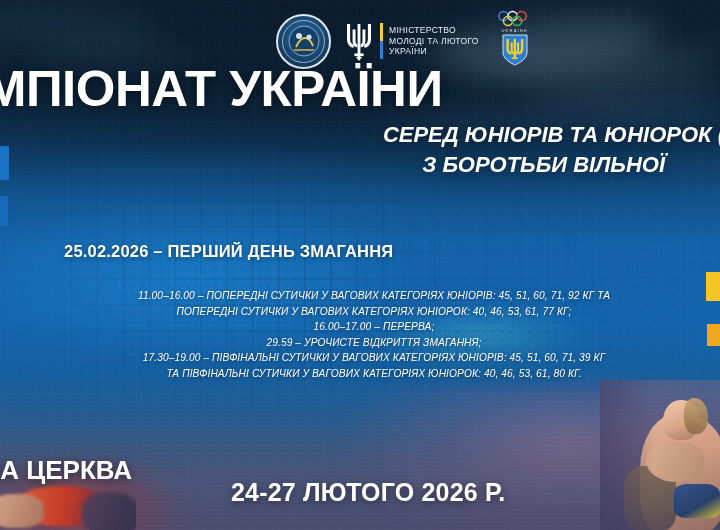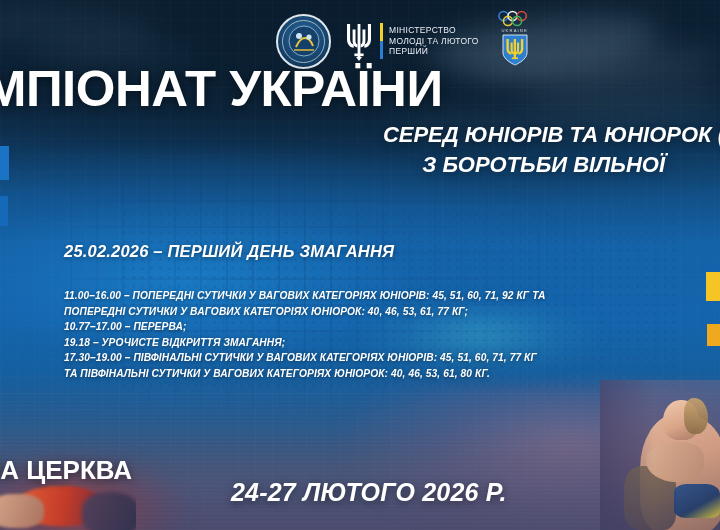--- a/index.html
+++ b/index.html
@@ -134,40 +134,41 @@
     position:absolute;right:-5px;top:120px;width:740px;
     text-align:right;
     font-size:22px;font-weight:bold;font-style:italic;color:#fff;
     line-height:30px;letter-spacing:0px;white-space:nowrap;
     text-shadow:0 2px 8px rgba(0,0,0,.40);
   }
   .subtitle .l2{display:block;padding-right:60px;}
 
   .day-head{
     position:absolute;left:64px;top:242px;
-    font-size:16.5px;font-weight:bold;font-style:italic;color:#fff;
+    font-size:16.5px;font-weight:bold;color:#fff;
     letter-spacing:.2px;white-space:nowrap;
     text-shadow:0 1px 5px rgba(0,0,0,.40);
   }
   .schedule{
     position:absolute;left:64px;top:288px;width:620px;
-    font-size:10.2px;font-weight:bold;font-style:italic;color:#fff;
+    font-size:10.2px;font-weight:normal;font-style:italic;color:#fff;
     line-height:15.6px;letter-spacing:.1px;
     text-shadow:0 1px 4px rgba(0,0,0,.45);
+    text-align:center;
   }
   .schedule div{white-space:nowrap;}
 
   .city{
     position:absolute;left:-18px;top:455px;
     font-size:26px;font-weight:bold;color:#fff;letter-spacing:0px;white-space:nowrap;
     text-shadow:0 2px 8px rgba(0,0,0,.5);
   }
   .dates{
     position:absolute;left:231px;top:478px;
-    font-size:25px;font-weight:bold;font-style:italic;color:#fff;letter-spacing:.2px;white-space:nowrap;
+    font-size:25px;font-weight:bold;color:#fff;letter-spacing:.2px;white-space:nowrap;
     text-shadow:0 2px 8px rgba(0,0,0,.5);
   }
 
   
   .wrestler{
     position:absolute;right:0;bottom:0;width:120px;height:150px;
     overflow:hidden;
   }
   .w-bg{position:absolute;inset:0;background:linear-gradient(180deg, rgba(150,105,125,0.35) 0%, rgba(70,62,92,0.55) 100%);}
   .w-body{
@@ -292,21 +293,21 @@
           <path d="M8.6 9.5 h2.9 v11.5 c0 2 0.8 3 1.9 3.2 v3.3 c-3.3 -0.4 -4.8 -2.8 -4.8 -6.2 Z"></path>
           <path d="M21.4 9.5 h-2.9 v11.5 c0 2 -0.8 3 -1.9 3.2 v3.3 c3.3 -0.4 4.8 -2.8 4.8 -6.2 Z"></path>
           <path d="M10.4 33.5 h9.2 v2.6 h-9.2 z"></path>
           <path d="M12 37 h6 l-3 4 z"></path>
         </g>
       </svg>
       <div class="min-bar"></div>
       <div class="min-text">
         <div>МІНІСТЕРСТВО</div>
         <div>МОЛОДІ ТА ЛЮТОГО</div>
-        <div>ПЕРШИЙ</div>
+        <div>УКРАЇНИ</div>
       </div>
     </div>
 
     <div class="logo-olympic">
       <svg class="rings" viewBox="0 0 60 28">
         <g fill="none" stroke-width="2.6">
           <circle cx="11" cy="10" r="7.5" stroke="#3a7fd5"></circle>
           <circle cx="26" cy="10" r="7.5" stroke="#f0f0f0"></circle>
           <circle cx="41" cy="10" r="7.5" stroke="#d94b3a"></circle>
           <circle cx="18.5" cy="18" r="7.5" stroke="#e6c93c"></circle>
@@ -334,22 +335,22 @@
   <div class="subtitle">
     <span>СЕРЕД ЮНІОРІВ ТА ЮНІОРОК (</span>
     <span class="l2">З БОРОТЬБИ ВІЛЬНОЇ</span>
   </div>
 
   <div class="day-head">25.02.2026 – ПЕРШИЙ ДЕНЬ ЗМАГАННЯ</div>
 
   <div class="schedule">
     <div>11.00–16.00 – ПОПЕРЕДНІ СУТИЧКИ У ВАГОВИХ КАТЕГОРІЯХ ЮНІОРІВ: 45, 51, 60, 71, 92 КГ ТА</div>
     <div>ПОПЕРЕДНІ СУТИЧКИ У ВАГОВИХ КАТЕГОРІЯХ ЮНІОРОК: 40, 46, 53, 61, 77 КГ;</div>
-    <div>10.77–17.00 – ПЕРЕРВА;</div>
-    <div>19.18 – УРОЧИСТЕ ВІДКРИТТЯ ЗМАГАННЯ;</div>
-    <div>17.30–19.00 – ПІВФІНАЛЬНІ СУТИЧКИ У ВАГОВИХ КАТЕГОРІЯХ ЮНІОРІВ: 45, 51, 60, 71, 77 КГ</div>
+    <div>16.00–17.00 – ПЕРЕРВА;</div>
+    <div>29.59 – УРОЧИСТЕ ВІДКРИТТЯ ЗМАГАННЯ;</div>
+    <div>17.30–19.00 – ПІВФІНАЛЬНІ СУТИЧКИ У ВАГОВИХ КАТЕГОРІЯХ ЮНІОРІВ: 45, 51, 60, 71, 39 КГ</div>
     <div>ТА ПІВФІНАЛЬНІ СУТИЧКИ У ВАГОВИХ КАТЕГОРІЯХ ЮНІОРОК: 40, 46, 53, 61, 80 КГ.</div>
   </div>
 
   <div class="city">ЛА ЦЕРКВА</div>
   <div class="dates">24-27 ЛЮТОГО 2026 Р.</div>
 
 </div>
 
 </body></html>

